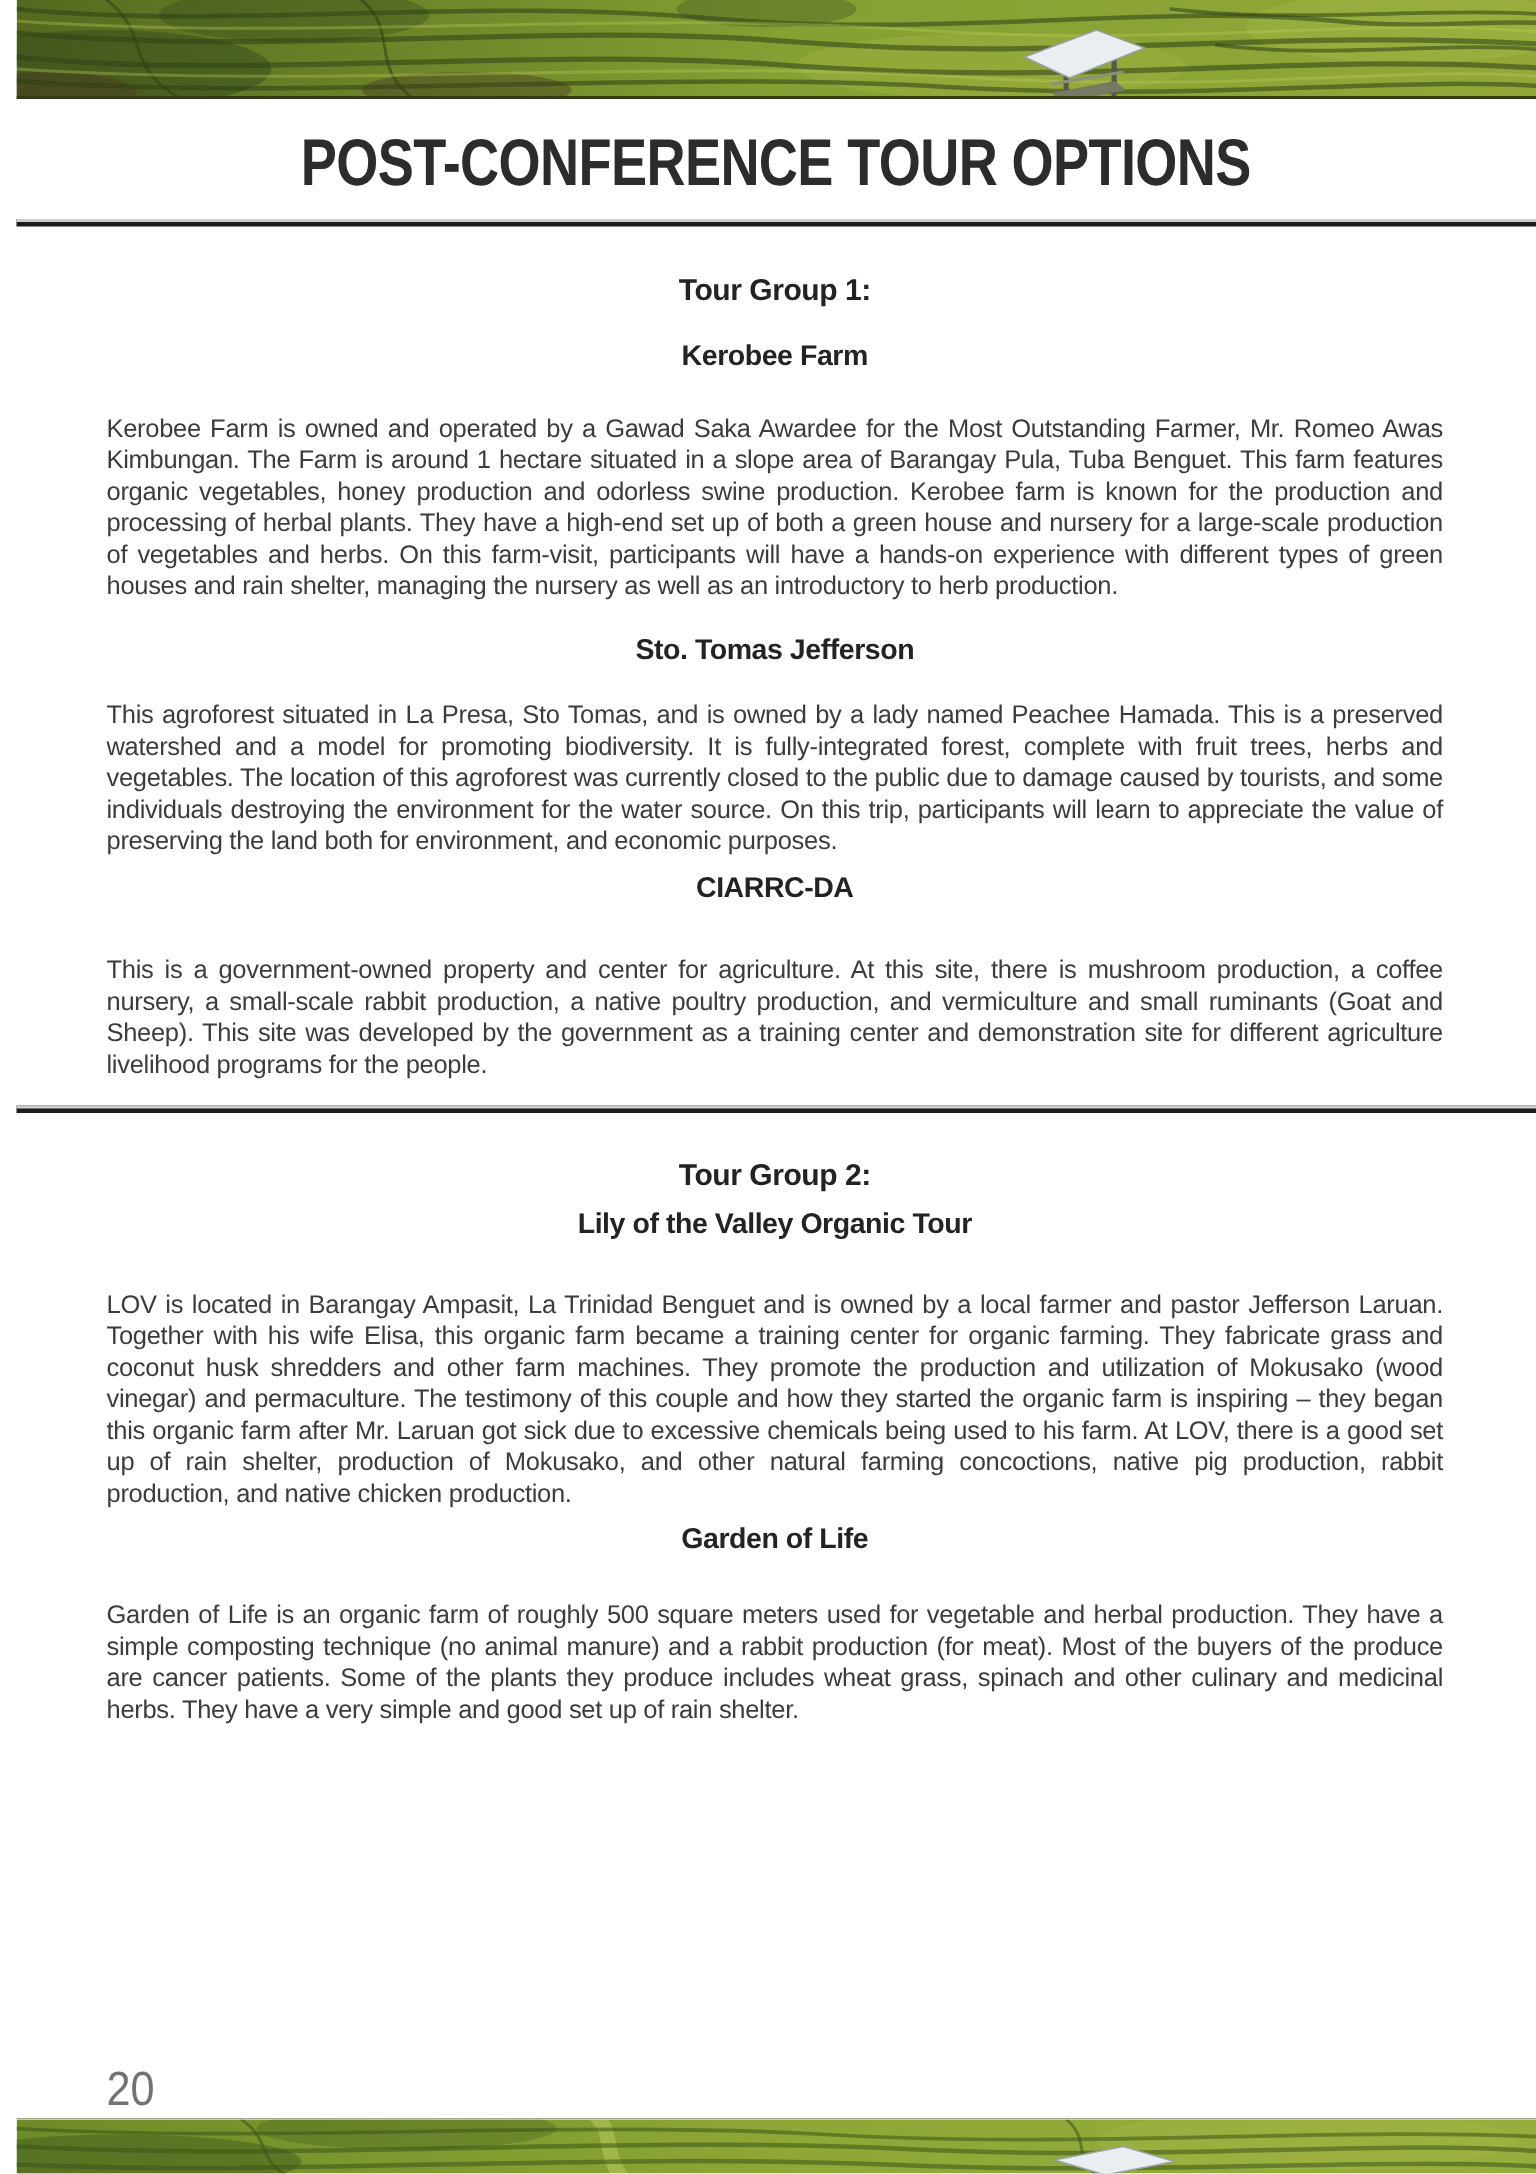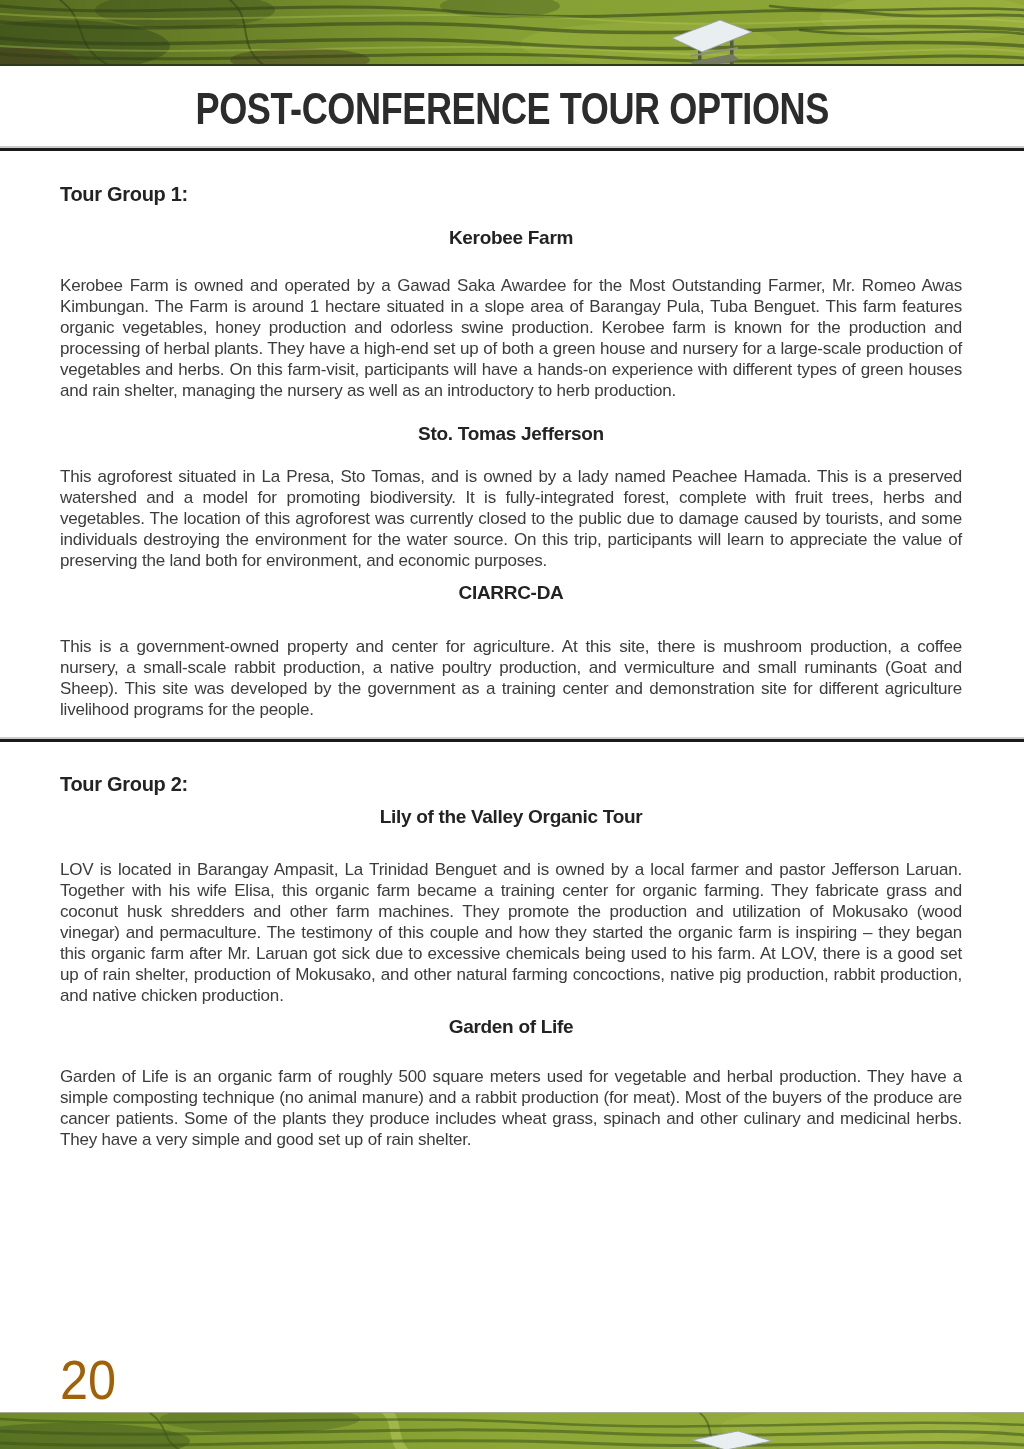--- a/index.html
+++ b/index.html
@@ -4,21 +4,21 @@
 <style>
   * { box-sizing: border-box; }
   html, body { margin: 0; padding: 0; }
   body {
     width: 1024px; height: 1449px;
     background: #ffffff;
     font-family: "Liberation Sans", "DejaVu Sans", sans-serif;
     position: relative;
     overflow: hidden;
   }
-  .page { position: absolute; inset: 0; }
+  .page { position: absolute; inset: 0; margin-left: 11px; }
 
   
   .banner-top {
     width: 1024px; height: 66px;
     border-bottom: 2px solid #2e3c16;
     overflow: hidden;
   }
   .banner-bottom {
     position: absolute; left: 0; bottom: 0;
     width: 1024px; height: 37px;
@@ -81,40 +81,40 @@
     color: #232323; line-height: 23px; text-align: center;
   }
   p.site-body {
     margin: 0 62px 0 60px;
     font-size: 17px;
     letter-spacing: -0.2px;
     color: #3c3c3c;
     line-height: 21px;
     text-align: justify;
   }
-  h2.g1 { margin-top: 31px; }
+  h2.g1 { margin-top: 31px; text-align: center; }
   h3.kerobee { margin-top: 20px; }
   p.kerobee  { margin-top: 26px; }
   h3.sto     { margin-top: 21px; }
   p.sto      { margin-top: 21px; }
   h3.ciarrc  { margin-top: 10px; }
   p.ciarrc   { margin-top: 32px; }
-  h2.g2 { margin-top: 30px; }
+  h2.g2 { margin-top: 30px; text-align: center; }
   h3.lov     { margin-top: 9px; }
   p.lov      { margin-top: 31px; }
   h3.garden  { margin-top: 9px; }
   p.garden   { margin-top: 28px; }
 
   
   .page-number {
     position: absolute;
     left: 60px; bottom: 41px;
-    font-size: 56px;
+    font-size: 32px;
     font-weight: normal;
-    color: #a16207;
+    color: #737373;
     line-height: 1;
   }
   .page-number .condense {
     display: inline-block;
     transform: scaleX(0.9);
     transform-origin: left bottom;
   }
 </style>
 </head>
 <body>

